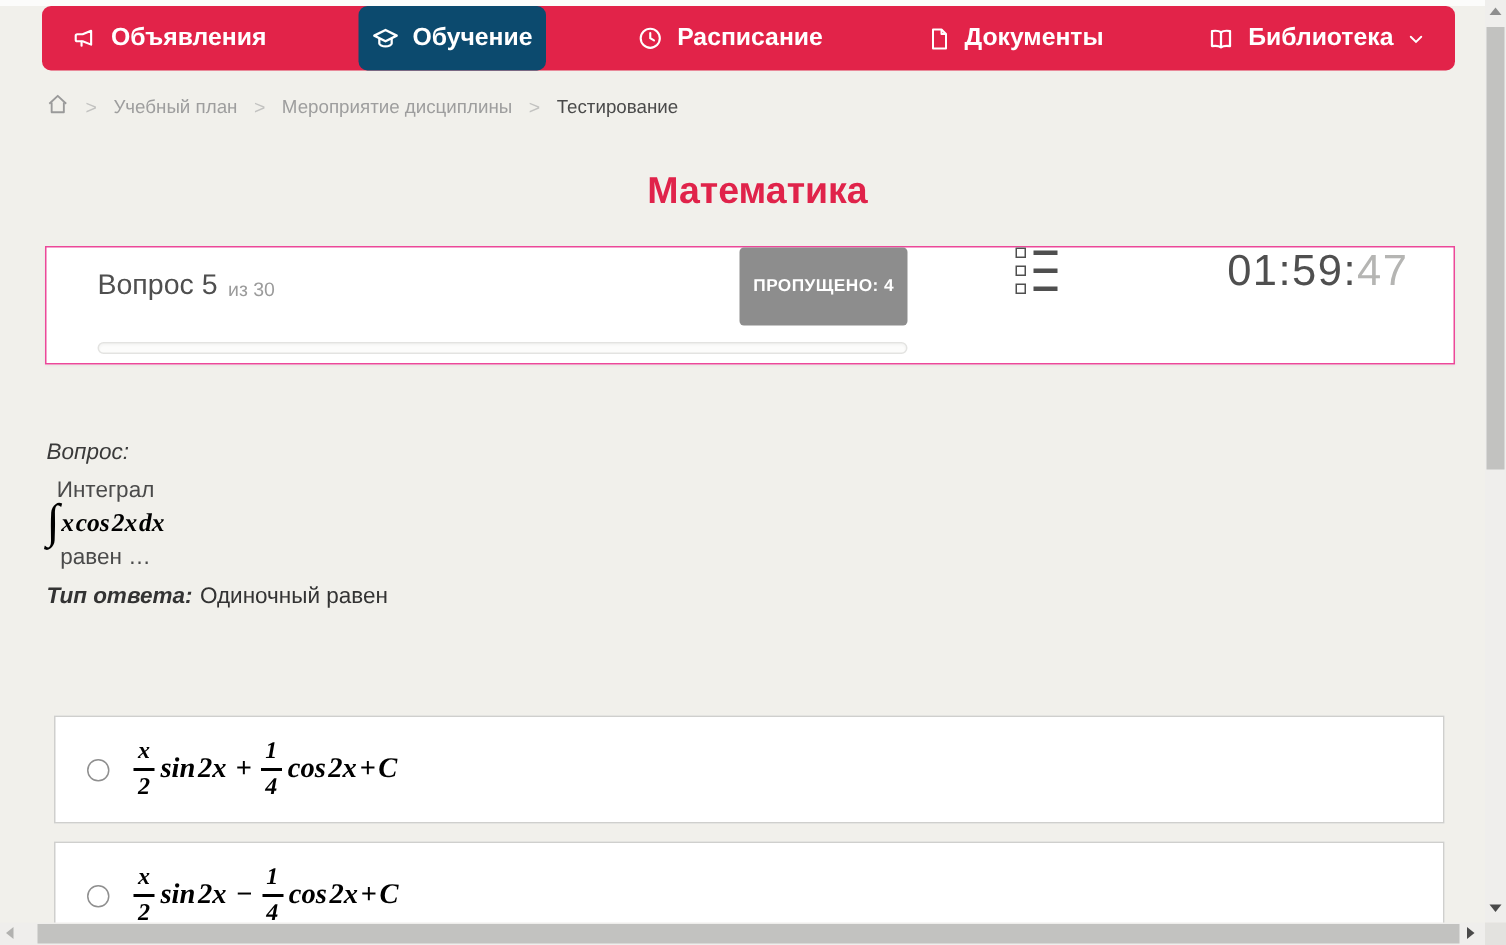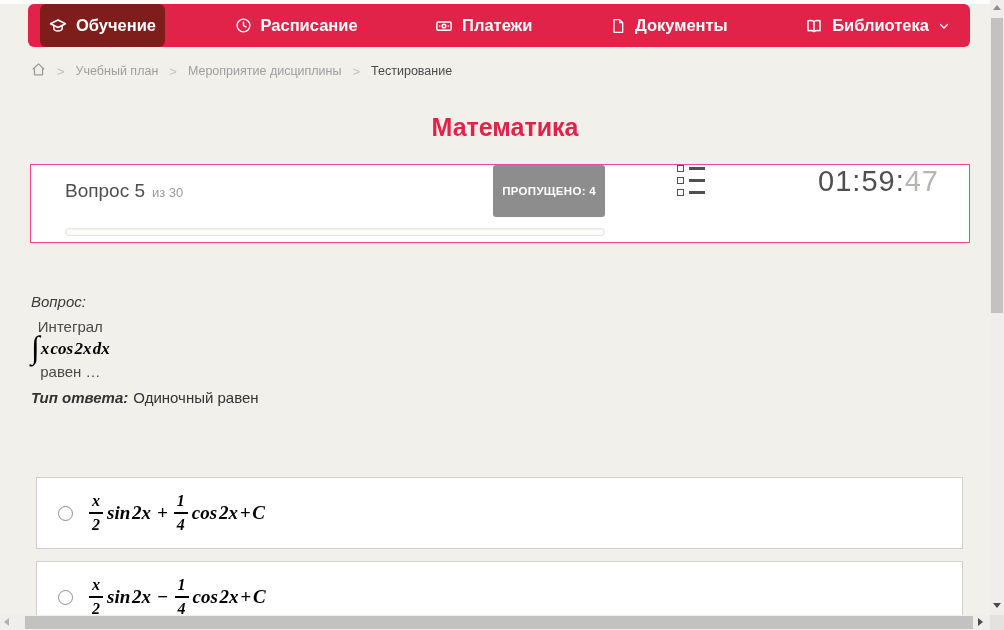--- a/index.html
+++ b/index.html
@@ -17,21 +17,21 @@
     position:absolute; top:4px; left:28px; width:942px; height:43px;
     background:#e22349; border-radius:6px;
     display:flex; align-items:stretch; justify-content:space-between;
     padding:0 12px;
   }
   .nav-item {
     display:flex; align-items:center; gap:9px;
     color:#fff; font-size:16.5px; font-weight:700;
     padding:0 8px; white-space:nowrap; cursor:pointer;
   }
-  .nav-item.active { background:#7f1d1d; border-radius:6px; padding:0 9px;align-items:center; }
+  .nav-item.active { background:#0c4a6e; border-radius:6px; padding:0 9px;align-items:center; }
   .nav-item svg { display:block; }
 
   
   .breadcrumb {
     position:absolute; top:62px; left:31px;
     display:flex; align-items:center; gap:11px;
     font-size:12.5px; color:#9e9e9e;
   }
   .crumb-sep { color:#c2c2c0; font-size:13px; }
   .crumb { cursor:pointer; }
@@ -127,47 +127,46 @@
   .h-thumb { position:absolute; left:25px; top:1px; width:948px; height:13px; background:#c2c2c0; }
   .h-right { position:absolute; right:7px; top:3px; width:0; height:0; border-top:4px solid transparent; border-bottom:4px solid transparent; border-left:5px solid #4a4a4a; }
   .corner { position:absolute; right:0; bottom:0; width:14px; height:15px; background:#e3e2df; z-index:6; }
 </style>
 </head>
 <body>
 
 <div class="top-strip"></div>
 
 <nav class="navbar">
+  <div class="nav-item">
+    <span>
+      <svg width="17" height="17" viewBox="0 0 24 24" fill="none" stroke="#fff" stroke-width="2" stroke-linejoin="round">
+          <path d="M18 5v13l-8-3.2H5a1.5 1.5 0 0 1-1.5-1.5v-3.6A1.5 1.5 0 0 1 5 8.2h5L18 5z"></path>
+          <path d="M9 15v4" stroke-linecap="round"></path>
+        </svg>
+    </span>
+    <span>Объявления</span>
+  </div>
   <div class="nav-item active">
     <span>
       <svg width="18" height="18" viewBox="0 0 24 24" fill="none" stroke="#fff" stroke-width="2" stroke-linejoin="round">
           <path d="M12 4L2 9l10 5 10-5-10-5z"></path>
           <path d="M6.5 11.5V16c0 1.2 2.6 2.6 5.5 2.6s5.5-1.4 5.5-2.6v-4.5"></path>
         </svg>
     </span>
     <span>Обучение</span>
   </div>
   <div class="nav-item">
     <span>
       <svg width="17" height="17" viewBox="0 0 24 24" fill="none" stroke="#fff" stroke-width="2" stroke-linecap="round">
           <circle cx="12" cy="12" r="9"></circle>
           <path d="M12 7v5l3.5 2"></path>
         </svg>
     </span>
     <span>Расписание</span>
-  </div>
-  <div class="nav-item">
-    <span>
-      <svg width="18" height="18" viewBox="0 0 24 24" fill="none" stroke="#fff" stroke-width="2">
-          <rect x="2.5" y="6.5" width="19" height="11" rx="2"></rect>
-          <circle cx="12" cy="12" r="2.4"></circle>
-          <path d="M6.2 12h.1M17.7 12h.1" stroke-linecap="round"></path>
-        </svg>
-    </span>
-    <span>Платежи</span>
   </div>
   <div class="nav-item">
     <span>
       <svg width="16" height="16" viewBox="0 0 24 24" fill="none" stroke="#fff" stroke-width="2" stroke-linejoin="round">
           <path d="M6 2.5h8.5L19 7v14.5H6V2.5z"></path>
           <path d="M14.5 2.5V7H19"></path>
         </svg>
     </span>
     <span>Документы</span>
   </div>

